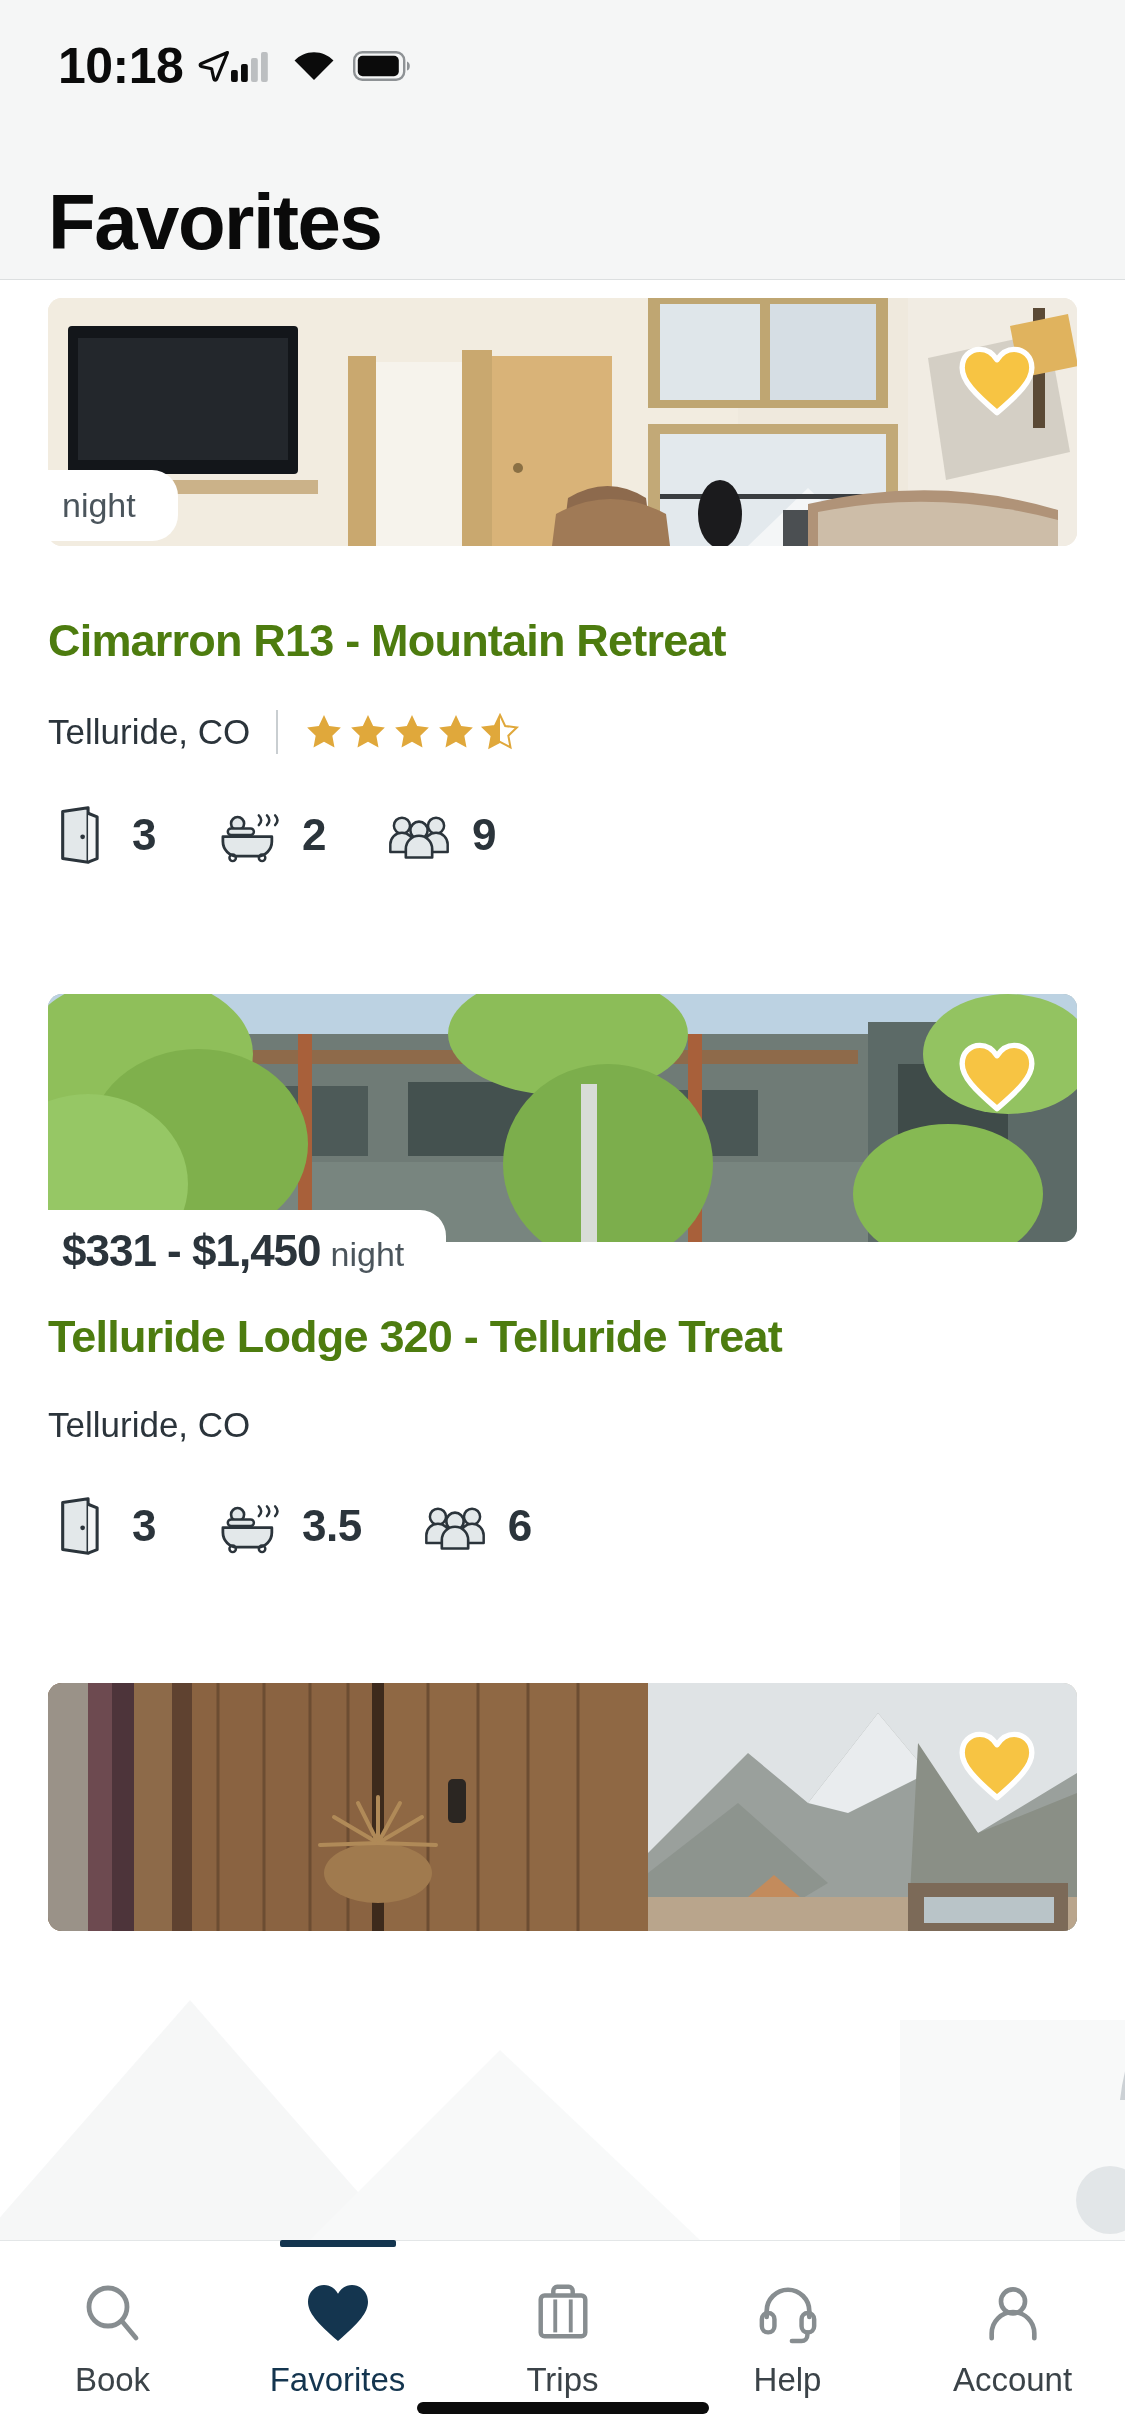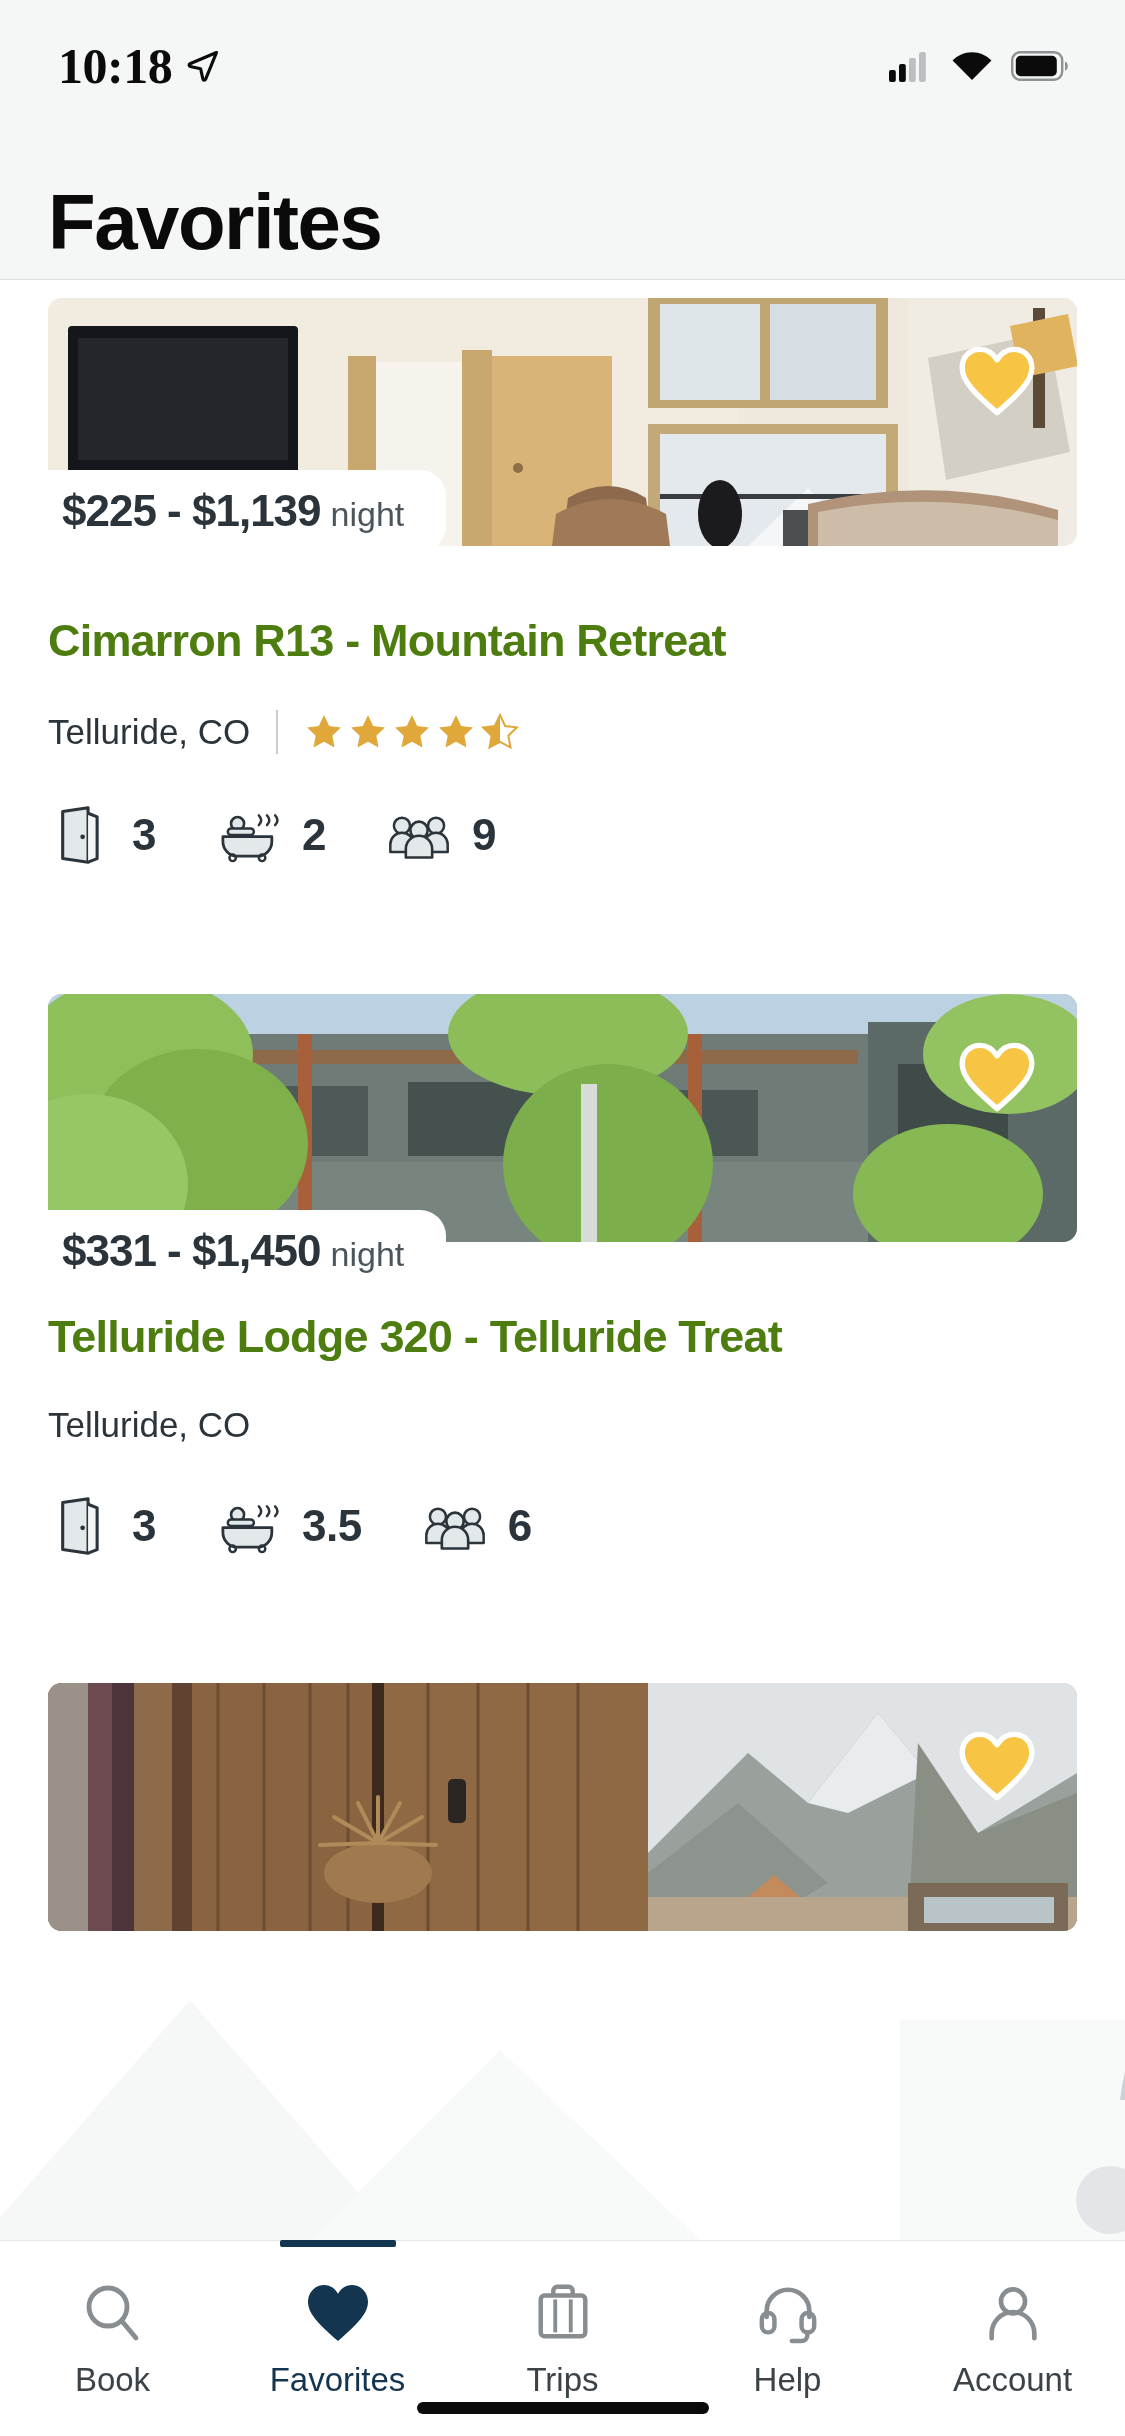--- a/index.html
+++ b/index.html
@@ -8,23 +8,22 @@
     background:#ffffff;
     font-family:"Liberation Sans", sans-serif;
     overflow:hidden;
   }
   .phone { position:relative; width:1125px; height:2436px; background:#ffffff; }
 
   
   .statusbar {
     position:absolute; top:0; left:0; width:1125px; height:132px;
     background:#f5f6f6;
-    display:flex; align-items:center; justify-content:space-between;
+    display:flex; align-items:center; 
     padding:0 56px 0 58px;
-    font-family:Liberation Serif, serif;
   }
   .sb-left { display:flex; align-items:center; gap:14px; }
   .sb-time { font-size:50px; font-weight:600; color:#0b0b0b; letter-spacing:-0.5px; line-height:1; }
   .sb-right { display:flex; align-items:center; gap:18px; }
 
   
   .header {
     position:absolute; top:132px; left:0; width:1125px; height:148px;
     background:#f5f6f6;
     border-bottom:1px solid #dcdfe0;
@@ -186,21 +185,20 @@
           <ellipse cx="672" cy="216" rx="22" ry="34" fill="#1b1b1d"></ellipse>
           <path d="M760 206 q130 -30 250 6 l0 36 h-250z" fill="#b09378"></path>
           <path d="M770 214 q120 -24 240 8 l0 26 h-240z" fill="#cdbda8"></path>
         </svg>
         <svg class="heart-btn" viewBox="0 0 48 44">
           <path d="M24 42 C10 30 2 22 2 13.6 C2 6.8 7 2 13.2 2 C17.4 2 21.3 4.4 24 8.6 C26.7 4.4 30.6 2 34.8 2 C41 2 46 6.8 46 13.6 C46 22 38 30 24 42 Z" fill="#f7c443" stroke="#ffffff" stroke-width="3.4" stroke-linejoin="round"></path>
         </svg>
       </div>
 
       <div class="price-pill" style="top:190px;">
-        <span class="price-main">$225 - $1,139</span>
         <span class="price-unit">night</span>
       </div>
 
       <div class="card-info" style="margin-top:70px;">
         <div class="listing-title">Cimarron R13 - Mountain Retreat</div>
         <div class="meta-row">
           <span class="meta-loc">Telluride, CO</span>
           <span class="meta-sep"></span>
           <span class="stars">
             <svg width="40" height="40" viewBox="0 0 24 24">

